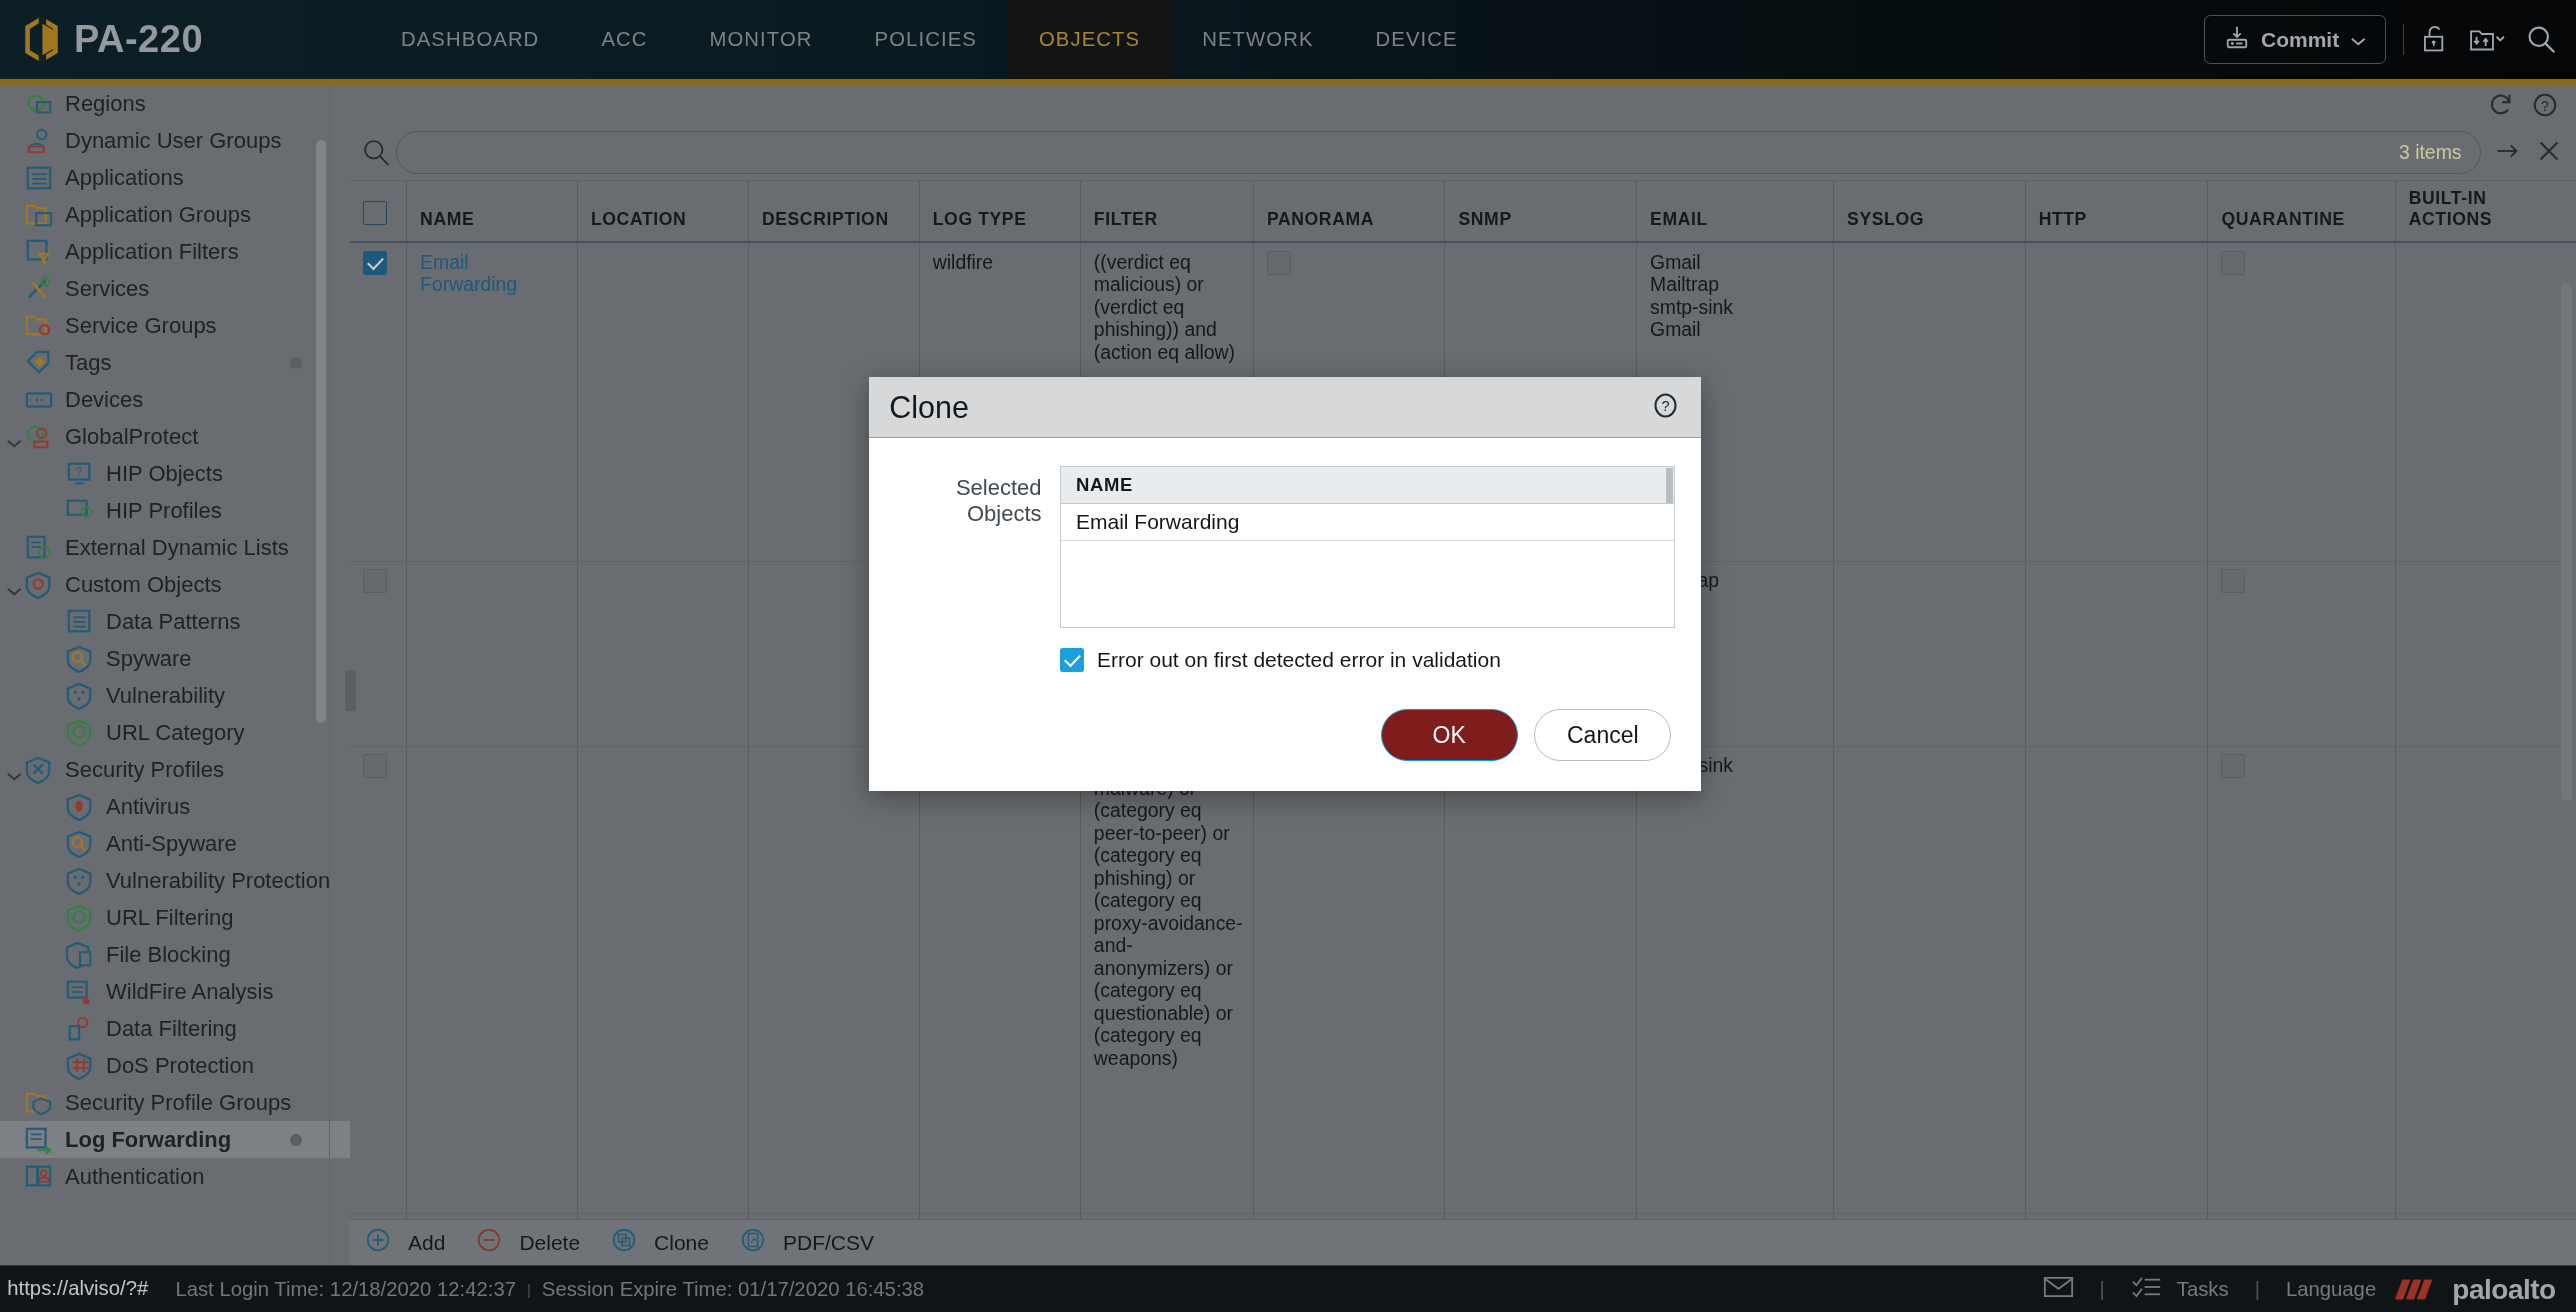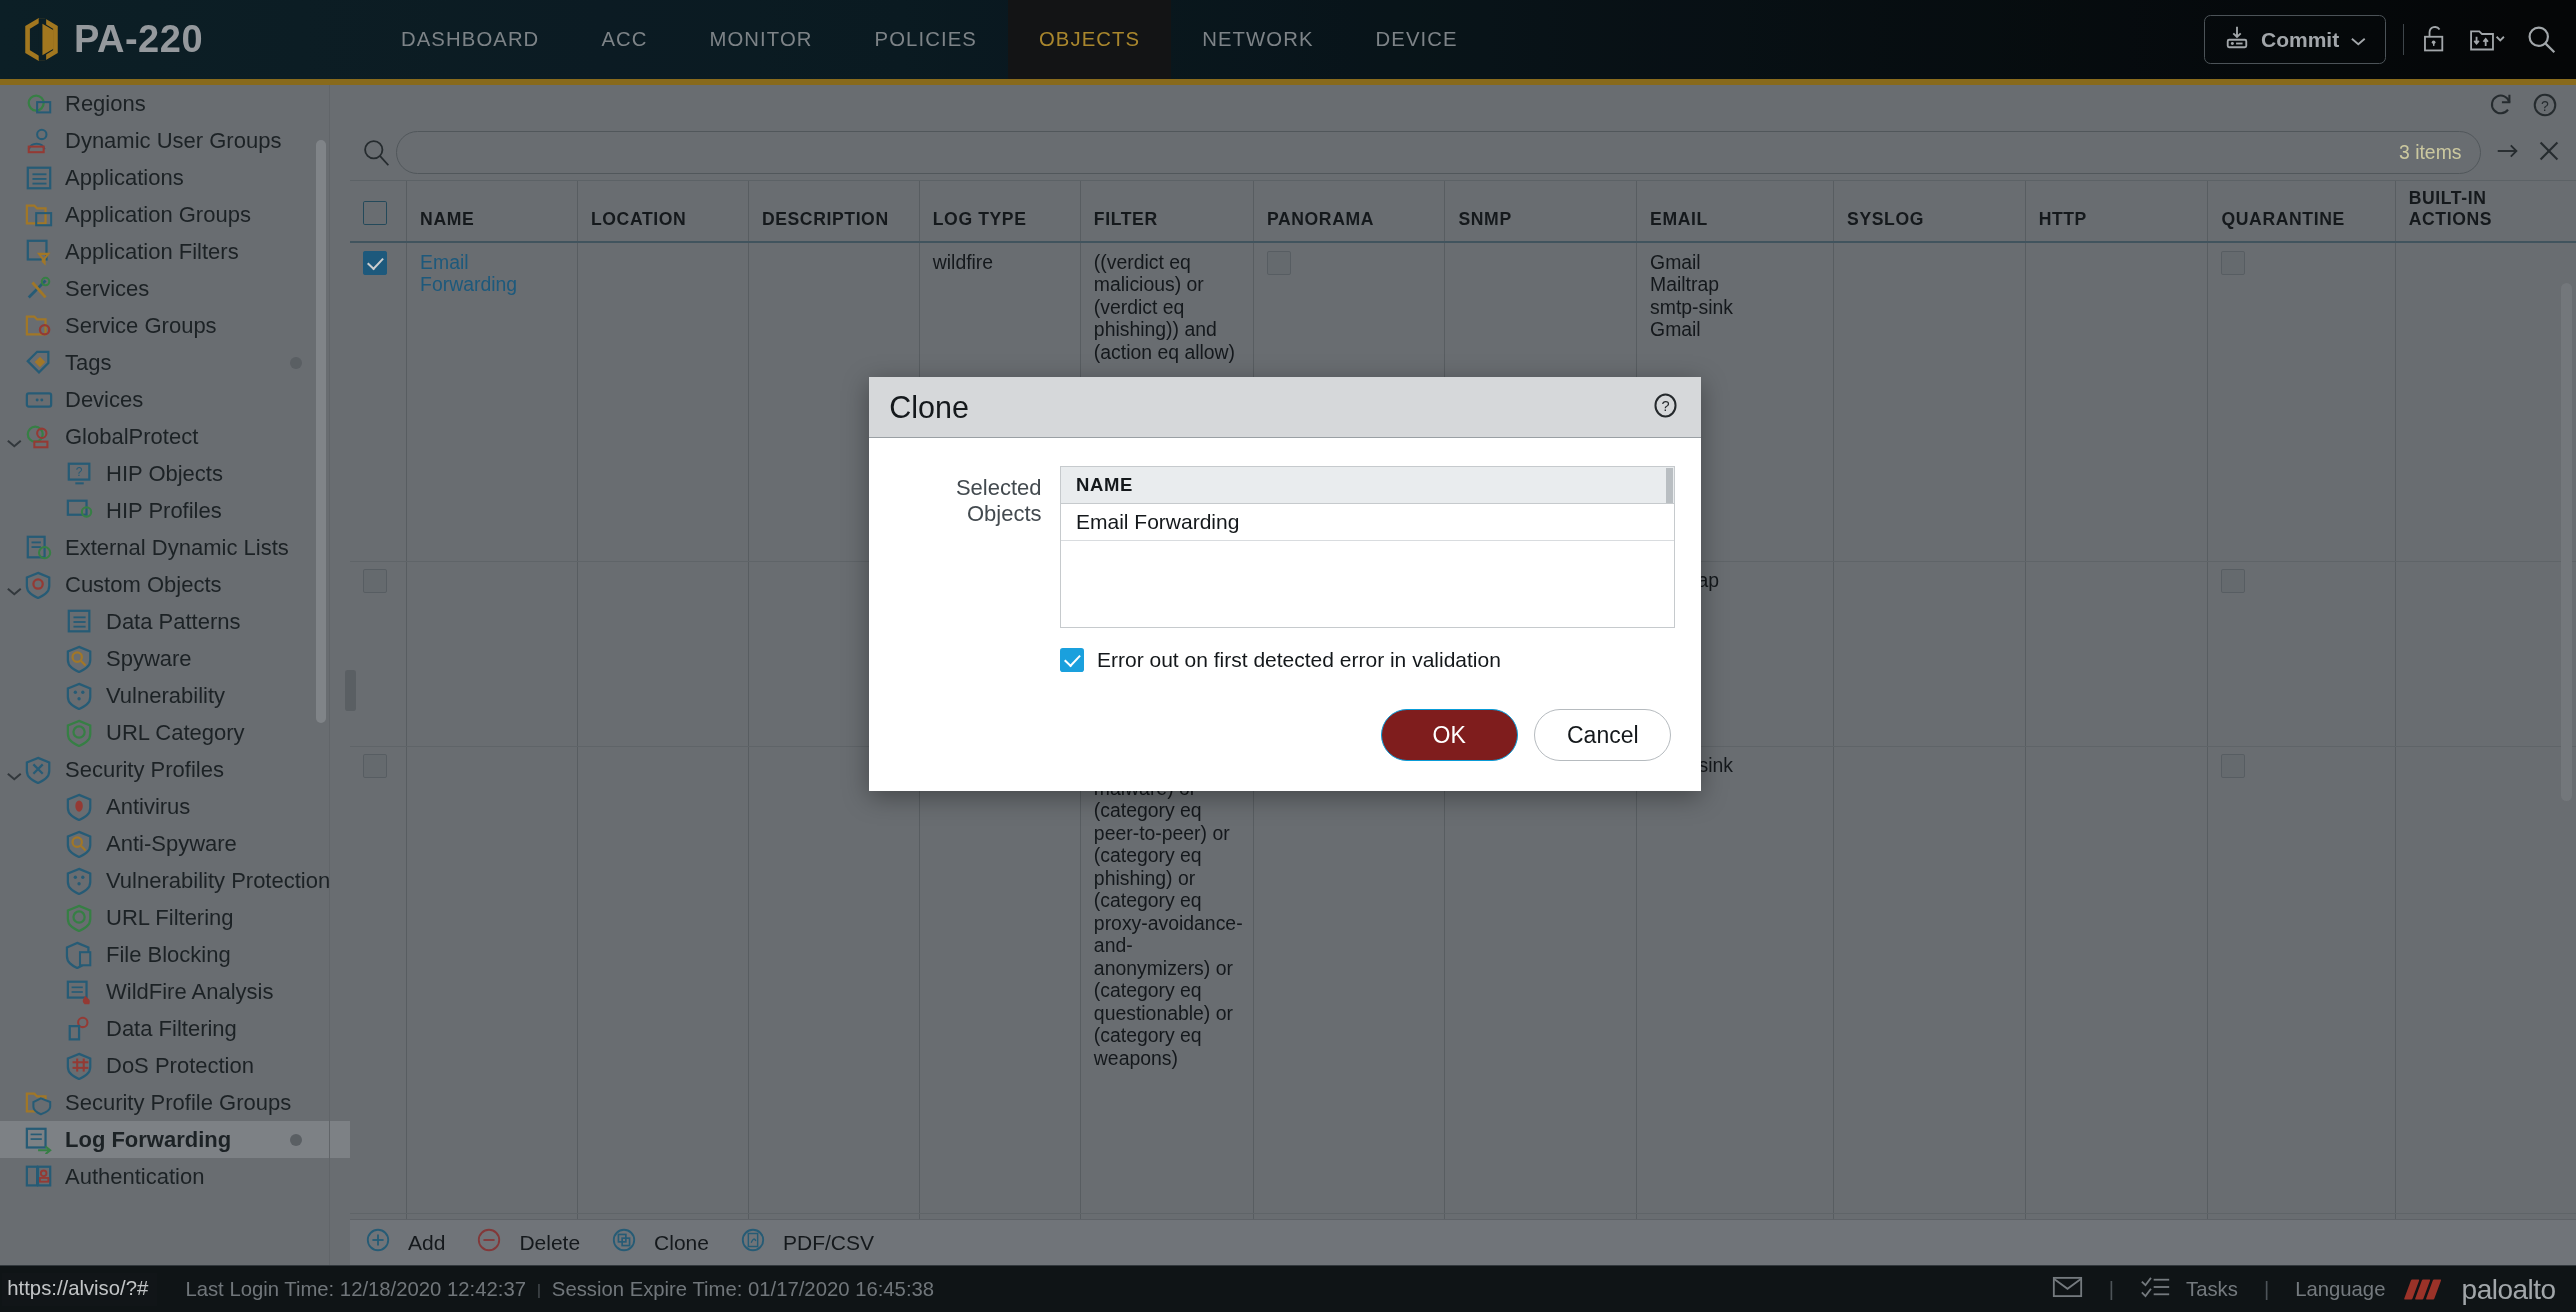--- a/index.html
+++ b/index.html
@@ -156,28 +156,28 @@
   
   .statusbar {
     position: absolute; bottom: 0; left: 0; width: 2576px; height: 48px;
     background: #0d1214; display: flex; align-items: center;
     border-top: 1.8px solid #3a4146;
   }
   .urlpill {
     background: #101416; color: #f2f4f5; font-size: 20.3px;
     padding: 3.7px 9.2px 5.5px 5.5px; margin-left: 1.8px;
   }
-  .status-txt { color: #8a9094; font-size: 20.3px; margin-left: 28px; }
+  .status-txt { color: #8a9094; font-size: 20.3px; margin-left: 18px; }
   .status-sep { color: #5d6468; margin: 0 11px; }
   .statusright {
     margin-left: auto; display: flex; align-items: center;
     gap: 15px; padding-right: 20.3px; color: #8f9599; font-size: 20.3px;
   }
   .pan-logo { display: flex; align-items: center; gap: 9.2px; }
-  .pan-word { color: #c8cdd0; font-size: 28px; font-weight: normal; letter-spacing: -0.5px;}
+  .pan-word { color: #c8cdd0; font-size: 28px; font-weight: bold; letter-spacing: -0.5px;}
 
   
   .scrim {
     position: absolute; inset: 0; background: rgba(22,26,30,0.22); z-index: 40;
   }
   .dlg {
     position: absolute; left: 869px; top: 377px;
     width: 832px; z-index: 50;
     box-shadow: 0 5.5px 24px rgba(0,0,0,.35);
     background: #fff;

